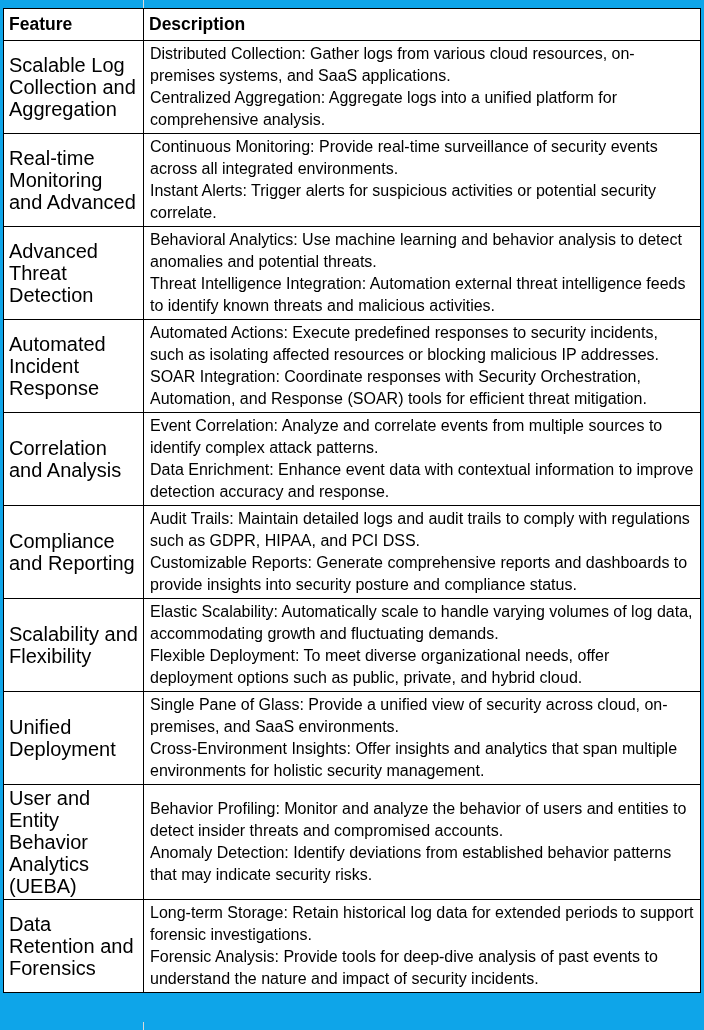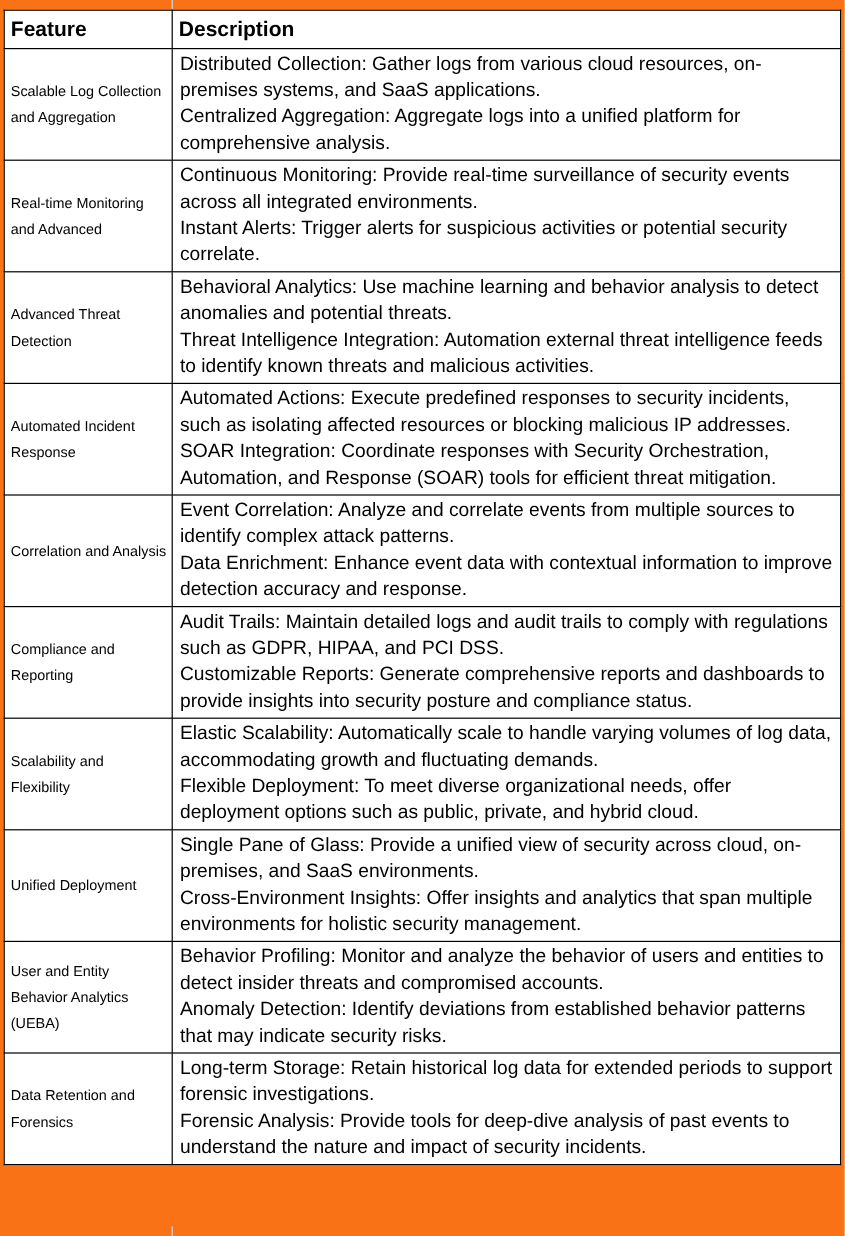--- a/index.html
+++ b/index.html
@@ -10,21 +10,21 @@
     width: 704px;
     min-height: 1030px;
     font-family: "Liberation Sans", sans-serif;
     color: #000000;
     position: relative;
   }
   .page {
     position: relative;
     width: 704px;
     min-height: 1030px;
-    background: #f97316;
+    background: #0ea5e9;
   }
   
   .grid-stub {
     position: absolute;
     left: 143px;
     width: 1px;
     background: #d9d9d9;
   }
   .grid-stub.top { top: 0; height: 9px; }
   .grid-stub.bottom { top: 1022px; height: 8px; }
@@ -45,21 +45,21 @@
   }
   th {
     font-size: 17.5px;
     font-weight: bold;
     padding: 4px 5px 5px 5px;
     line-height: 22px;
   }
   th.col-feature { width: 140px; }
   td.feature-cell {
     width: 140px;
-    font-size: 12px;
+    font-size: 20px;
     line-height: 22px;
     padding: 2px 4px 2px 5px;
     font-weight: normal;
   }
   td.desc-cell {
     font-size: 16px;
     line-height: 22px;
     padding: 2px 6px 2px 6px;
   }
   td.desc-cell .desc-line { display: block; }

